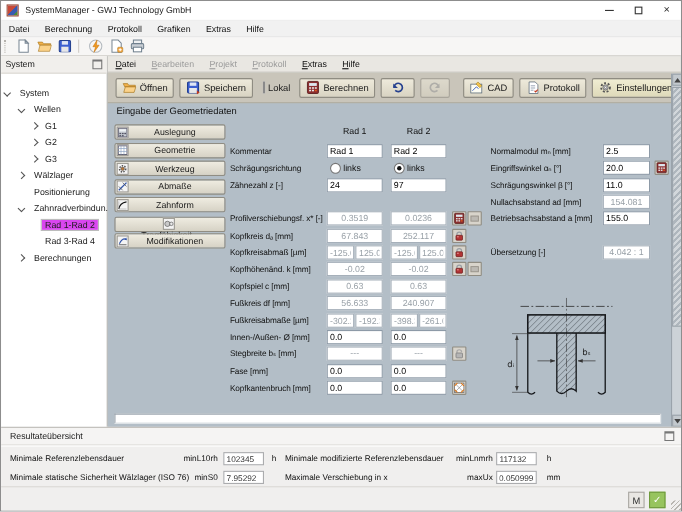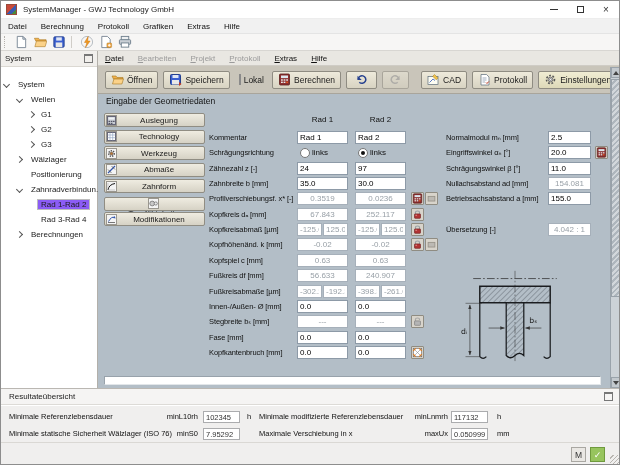--- a/index.html
+++ b/index.html
@@ -27,21 +27,21 @@
   
   .lpanel{position:absolute;left:0;top:50px;width:97px;height:337px;background:#fff;border-right:1px solid #b3b0aa;box-sizing:border-box;}
   .phead{height:15px;background:#f1efec;border-bottom:1px solid #dbd8d2;display:flex;align-items:center;font-size:8px;padding:0 4px;color:#222;}
   .pin{margin-left:auto;width:7px;height:6px;border:1px solid #777;border-top:2px solid #777;box-sizing:content-box;}
   .tree{position:relative;height:321px;font-size:8px;color:#1a1a1a;}
   .tnode{position:absolute;left:0;right:0;height:15px;line-height:15px;white-space:nowrap;}
   .chev{position:absolute;top:5px;width:4px;height:4px;border-right:1px solid #555;border-bottom:1px solid #555;}
   .chev.collapsed{transform:rotate(-45deg);}
   .chev.expanded{transform:rotate(45deg);}
   .tlabel{padding:0 3px;}
-  .tlabel.sel{background:#8b5cf6;outline:1px solid #bcbcbc;}
+  .tlabel.sel{background:#d946ef;outline:1px solid #bcbcbc;}
   
   .mpanel{position:absolute;left:97px;top:50px;width:523px;height:337px;background:#b3bec7;}
   .dmenu{position:absolute;top:0;left:0;right:0;height:15px;background:#e9e7e2;border-bottom:1px solid #cfccc5;display:flex;align-items:center;font-size:8px;color:#111;box-sizing:border-box;}
   .dmi{padding:0 7px;}
   .dmi::first-letter{text-decoration:underline;}
   .dmi.dis{color:#9b9b9b;}
   .dtbar{position:absolute;top:15px;left:0;right:0;height:28px;background:#c9c5ba;border-bottom:1px solid #a9a59b;display:flex;align-items:center;padding-left:7px;box-sizing:border-box;}
   .btn{height:18px;background:linear-gradient(#eeeadb,#d8d3c2);border:1px solid #8f8c82;border-radius:2px;display:flex;align-items:center;font-size:8.5px;color:#1a1a1a;padding:0 5px;gap:3px;margin-right:5px;white-space:nowrap;box-sizing:border-box;}
   .btn svg{width:13px;height:13px;}
   .btn.settings{background:linear-gradient(#f0edd3,#ded9b9);}
@@ -313,21 +313,21 @@
           </span>
           <span class="slabel">Auslegung</span>
         </div>
         <div class="secbtn" style="top: 35.5px;">
           <span class="si">
             <svg viewBox="0 0 9 9">
               <rect x="0.5" y="0.5" width="8" height="8" fill="#fff" stroke="#667"></rect>
               <path d="M0.5 3h8M0.5 5.7h8M3 0.5v8M5.7 0.5v8" stroke="#8aa0c0" stroke-width="0.6"></path>
             </svg>
           </span>
-          <span class="slabel">Technology</span>
+          <span class="slabel">Geometrie</span>
         </div>
         <div class="secbtn" style="top: 52px;">
           <span class="si">
             <svg viewBox="0 0 9 9">
               <circle cx="4.5" cy="4.5" r="2.8" fill="none" stroke="#555" stroke-width="1.4" stroke-dasharray="1.3 1.1"></circle>
               <circle cx="4.5" cy="4.5" r="1.6" fill="#b5763a" stroke="#555" stroke-width="0.5"></circle>
             </svg>
           </span>
           <span class="slabel">Werkzeug</span>
         </div>
@@ -377,25 +377,20 @@
           <span class="flabel">Schrägungsrichtung</span>
           <span class="radio" style="left: 202px;"></span>
           <span class="rdlabel" style="left: 214px;">links</span>
           <span class="radio on" style="left: 260px;"></span>
           <span class="rdlabel" style="left: 272px;">links</span>
         </div>
         <div class="frow" style="top: 67.7px;">
           <span class="flabel">Zähnezahl z [-]</span>
           <input class="fld" value="24" style="left: 199px; width: 51px;">
           <input class="fld" value="97" style="left: 257px; width: 51px;">
-        </div>
-        <div class="frow" style="top: 83.05px;">
-          <span class="flabel">Zahnbreite b [mm]</span>
-          <input class="fld" value="35.0" style="left: 199px; width: 51px;">
-          <input class="fld" value="30.0" style="left: 257px; width: 51px;">
         </div>
         <div class="frow" style="top: 98.4px;">
           <span class="flabel">Profilverschiebungsf. x* [-]</span>
           <input class="fld ro" readonly="" value="0.3519" style="left: 199px; width: 51px;">
           <input class="fld ro" readonly="" value="0.0236" style="left: 257px; width: 51px;">
           <span class="ficon" style="left: 313px;">
             <svg viewBox="0 0 13 13">
               <rect x="1.5" y="1" width="10" height="11" rx="1" fill="#8c2f2f" stroke="#5a1c1c" stroke-width="0.8"></rect>
               <rect x="3" y="2.5" width="7" height="2.4" fill="#dde7ee"></rect>
               <g fill="#e9e9e9">

